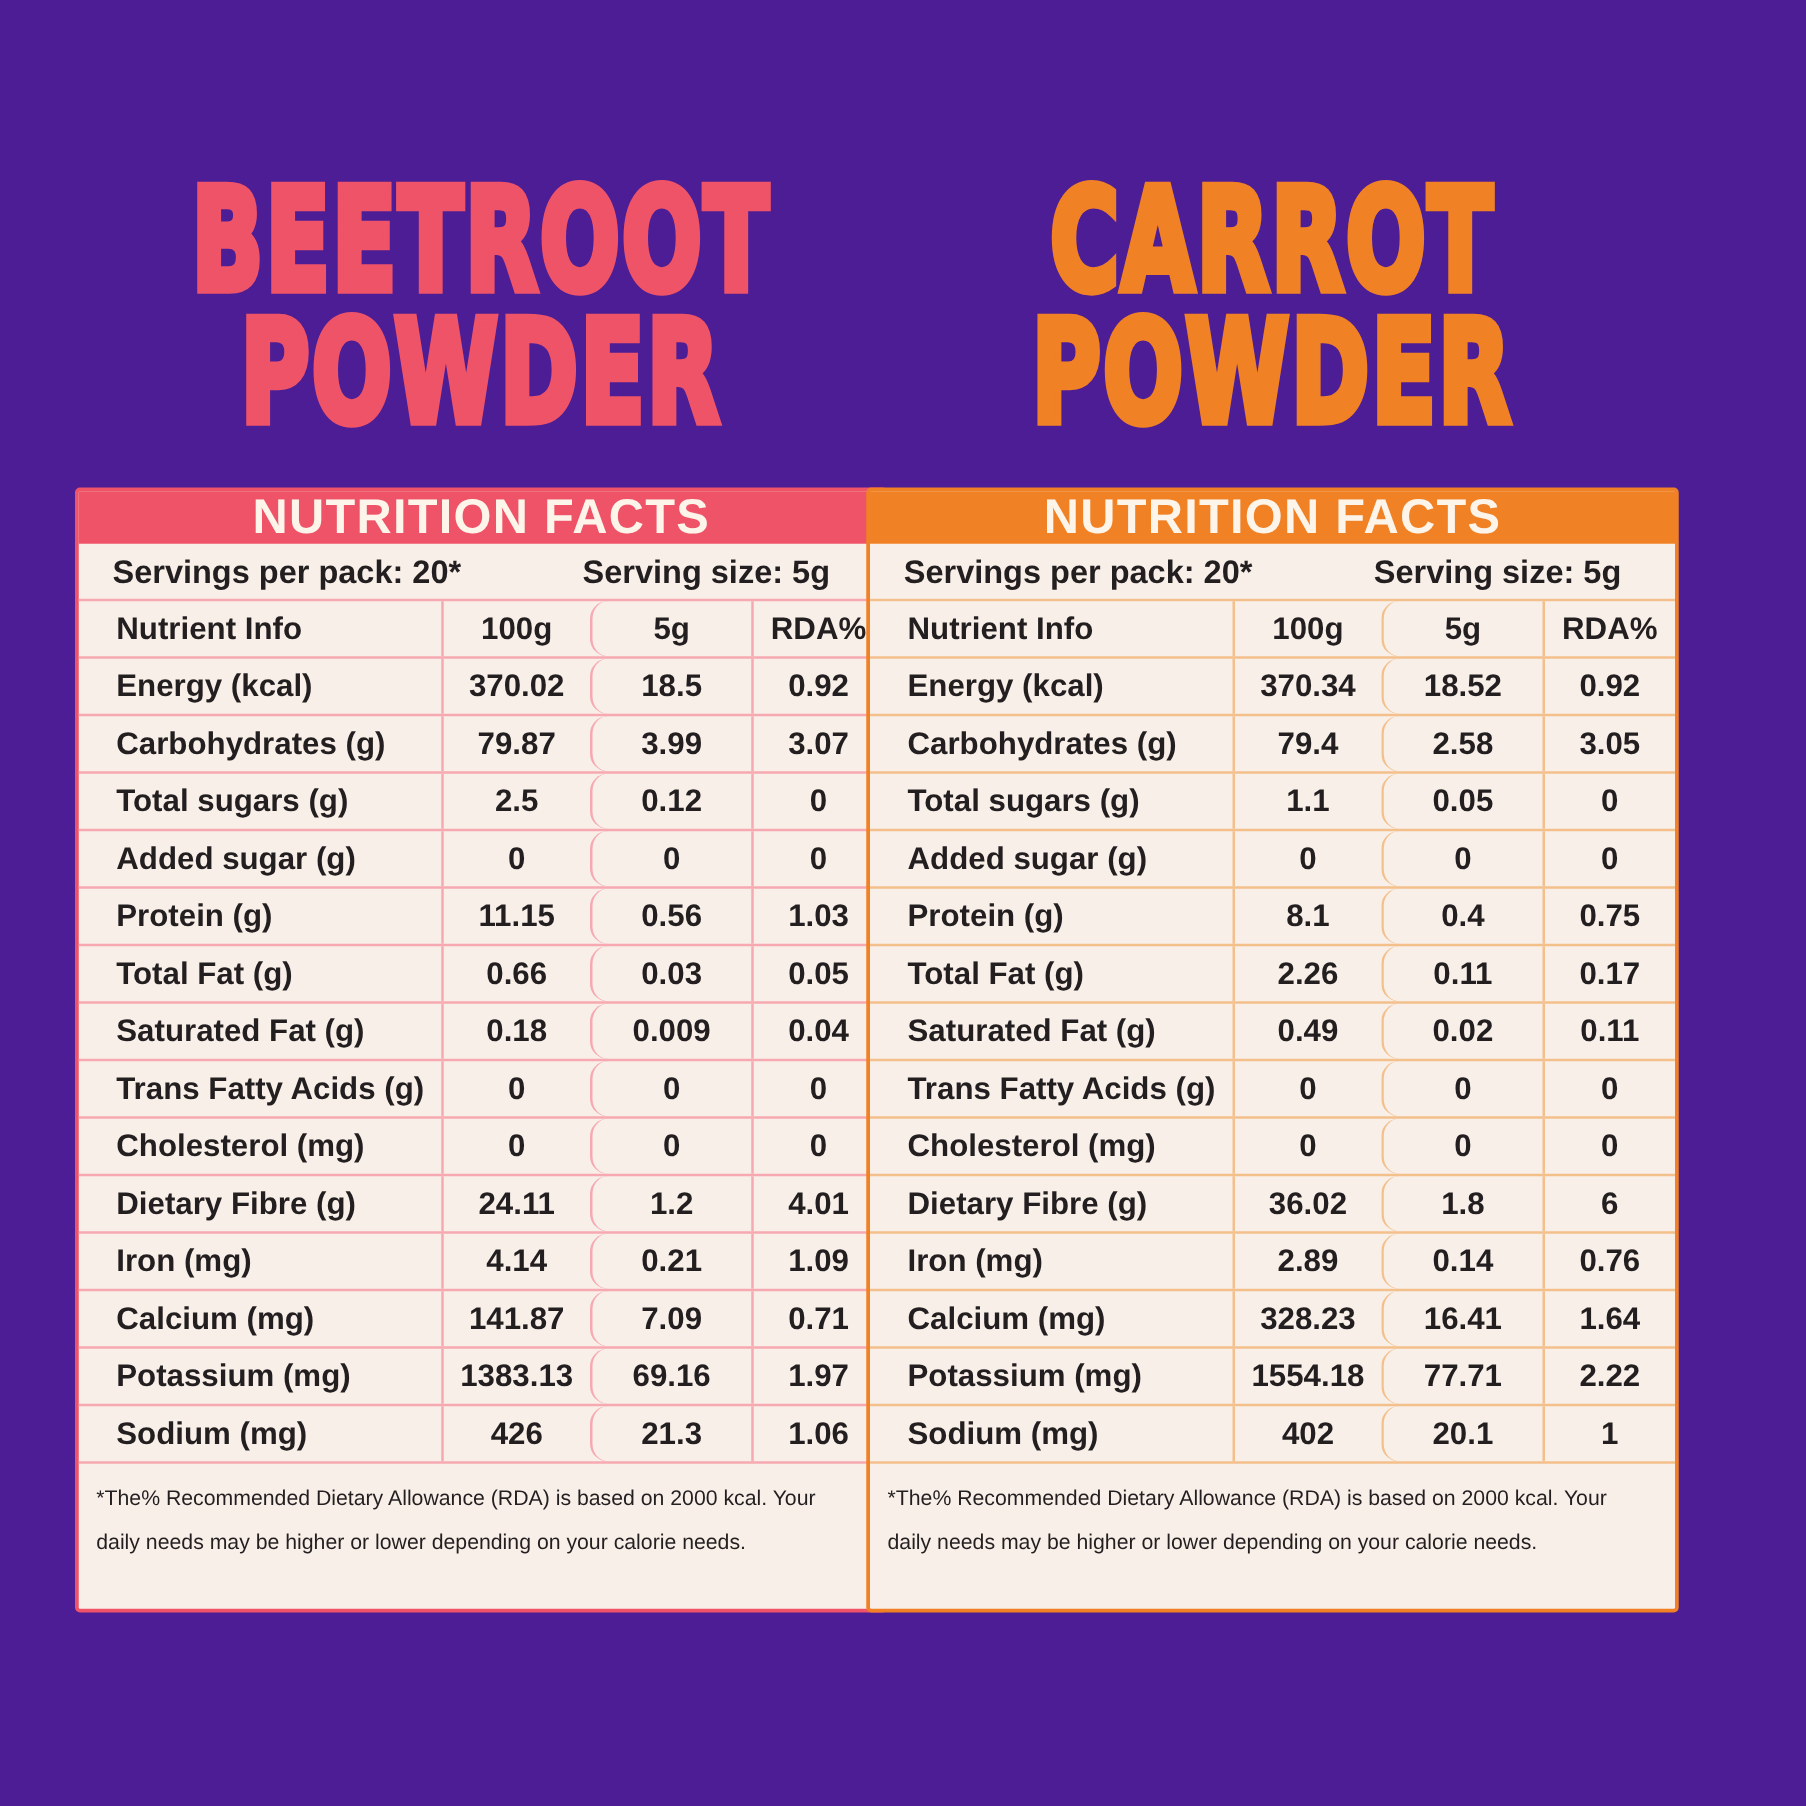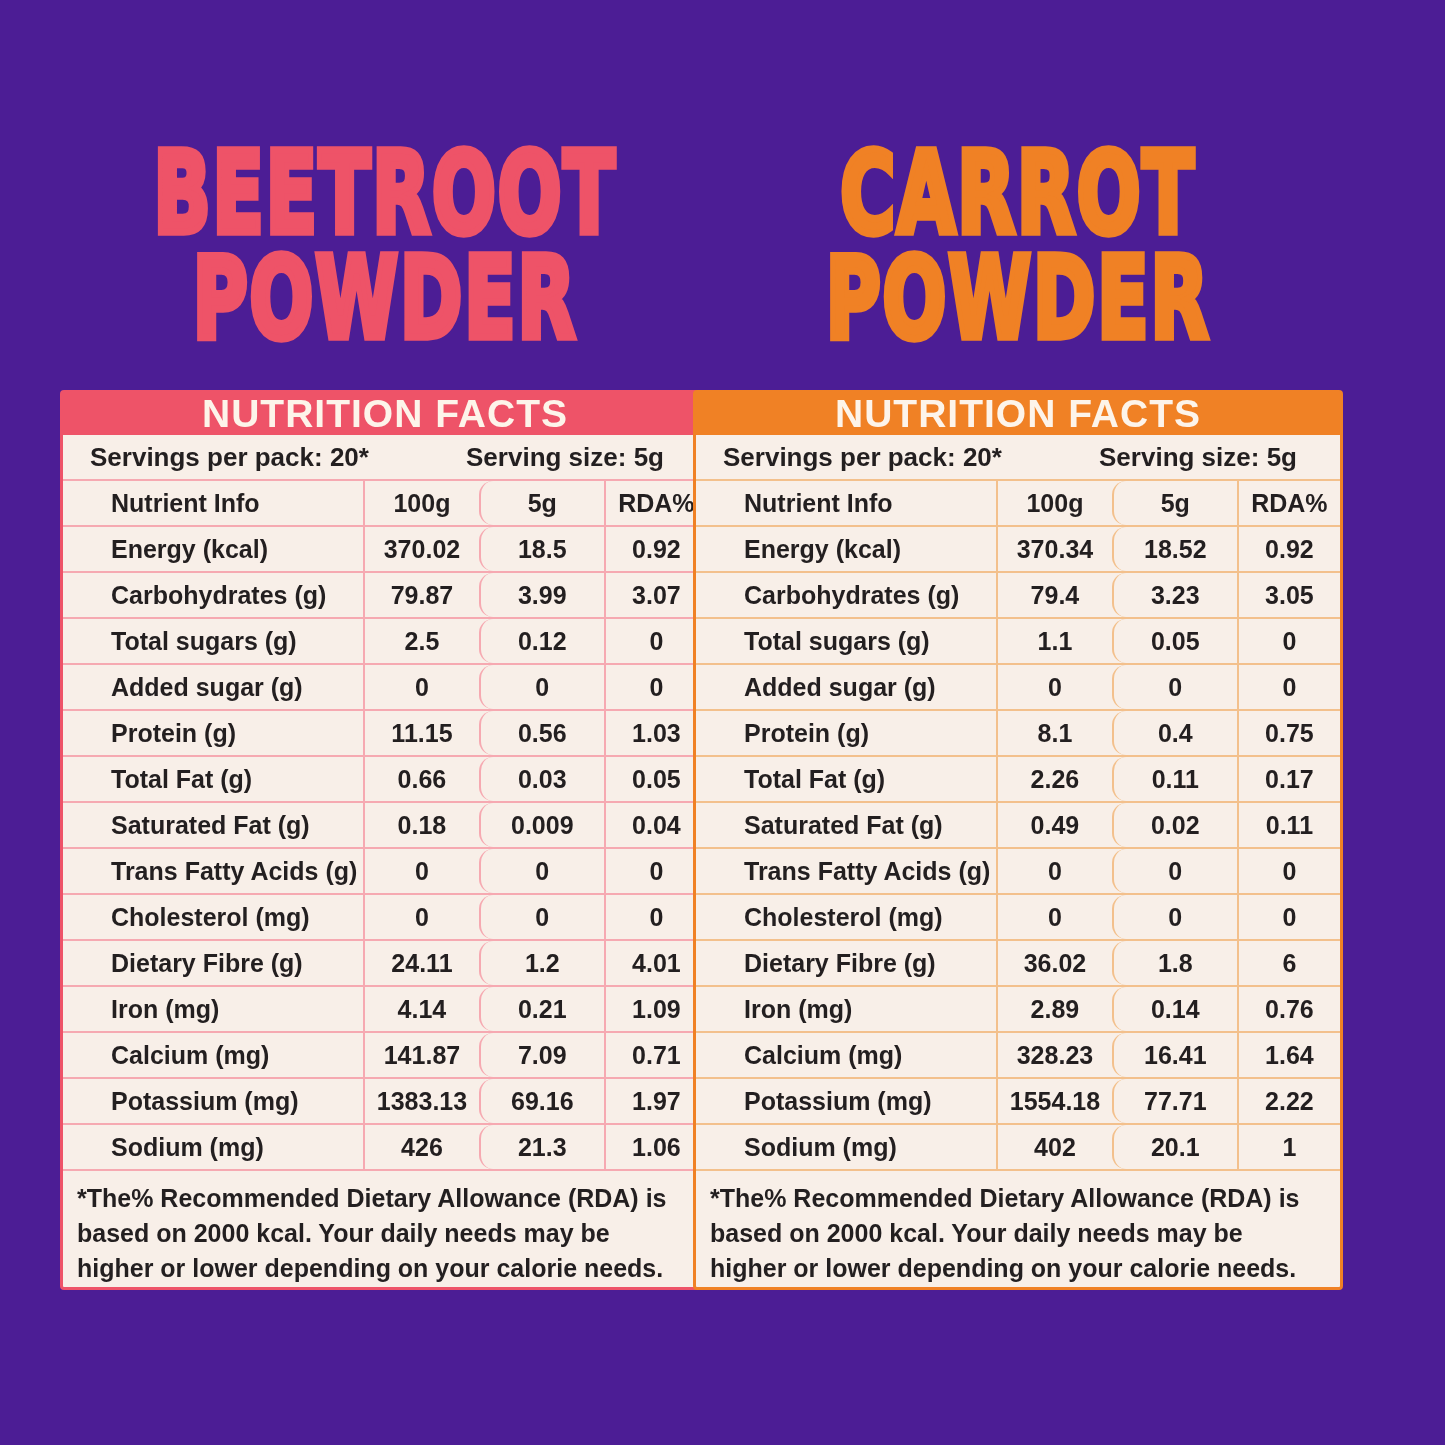--- a/index.html
+++ b/index.html
@@ -44,29 +44,29 @@
 
   .trow{
     height:46px;flex:0 0 46px;box-sizing:border-box;
     border-bottom:2px solid var(--line);
     display:flex;align-items:stretch;
   }
   .cell{
     display:flex;align-items:center;box-sizing:border-box;
     font-size:25px;font-weight:bold;white-space:nowrap;overflow:hidden;
   }
-  .c0{width:45%;padding-left:30px;margin-left:18px;}
+  .c0{width:45%;padding-left:30px;}
   .c1{width:18.5%;justify-content:center;border-left:2px solid var(--line);}
   .c2{width:20%;justify-content:center;border-left:2px solid var(--line);border-radius:14px;}
   .c3{width:16.5%;justify-content:center;border-left:2px solid var(--line);}
   .tbody{display:flex;flex-direction:column;}
 
   .footnote{
     flex:1 1 auto;padding:10px 16px 0 14px;
-    font-size:25px;font-weight:bold;line-height:35px;color:#231f20;
+    font-size:17px;font-weight:normal;line-height:35px;color:#231f20;
   }
 </style>
 </head>
 <body>
 
 <div class="stage">
 
   <section class="panel" id="panel-0" style="--accent: #ee5368; --line: #f6a9b1;">
     <h1 class="product-title">
       <span class="tline">BEETROOT</span>
@@ -194,21 +194,21 @@
       <div class="tbody">
           <div class="trow">
             <div class="cell c0">Energy (kcal)</div>
             <div class="cell c1">370.34</div>
             <div class="cell c2">18.52</div>
             <div class="cell c3">0.92</div>
           </div>
           <div class="trow">
             <div class="cell c0">Carbohydrates (g)</div>
             <div class="cell c1">79.4</div>
-            <div class="cell c2">3.23</div>
+            <div class="cell c2">2.58</div>
             <div class="cell c3">3.05</div>
           </div>
           <div class="trow">
             <div class="cell c0">Total sugars (g)</div>
             <div class="cell c1">1.1</div>
             <div class="cell c2">0.05</div>
             <div class="cell c3">0</div>
           </div>
           <div class="trow">
             <div class="cell c0">Added sugar (g)</div>

